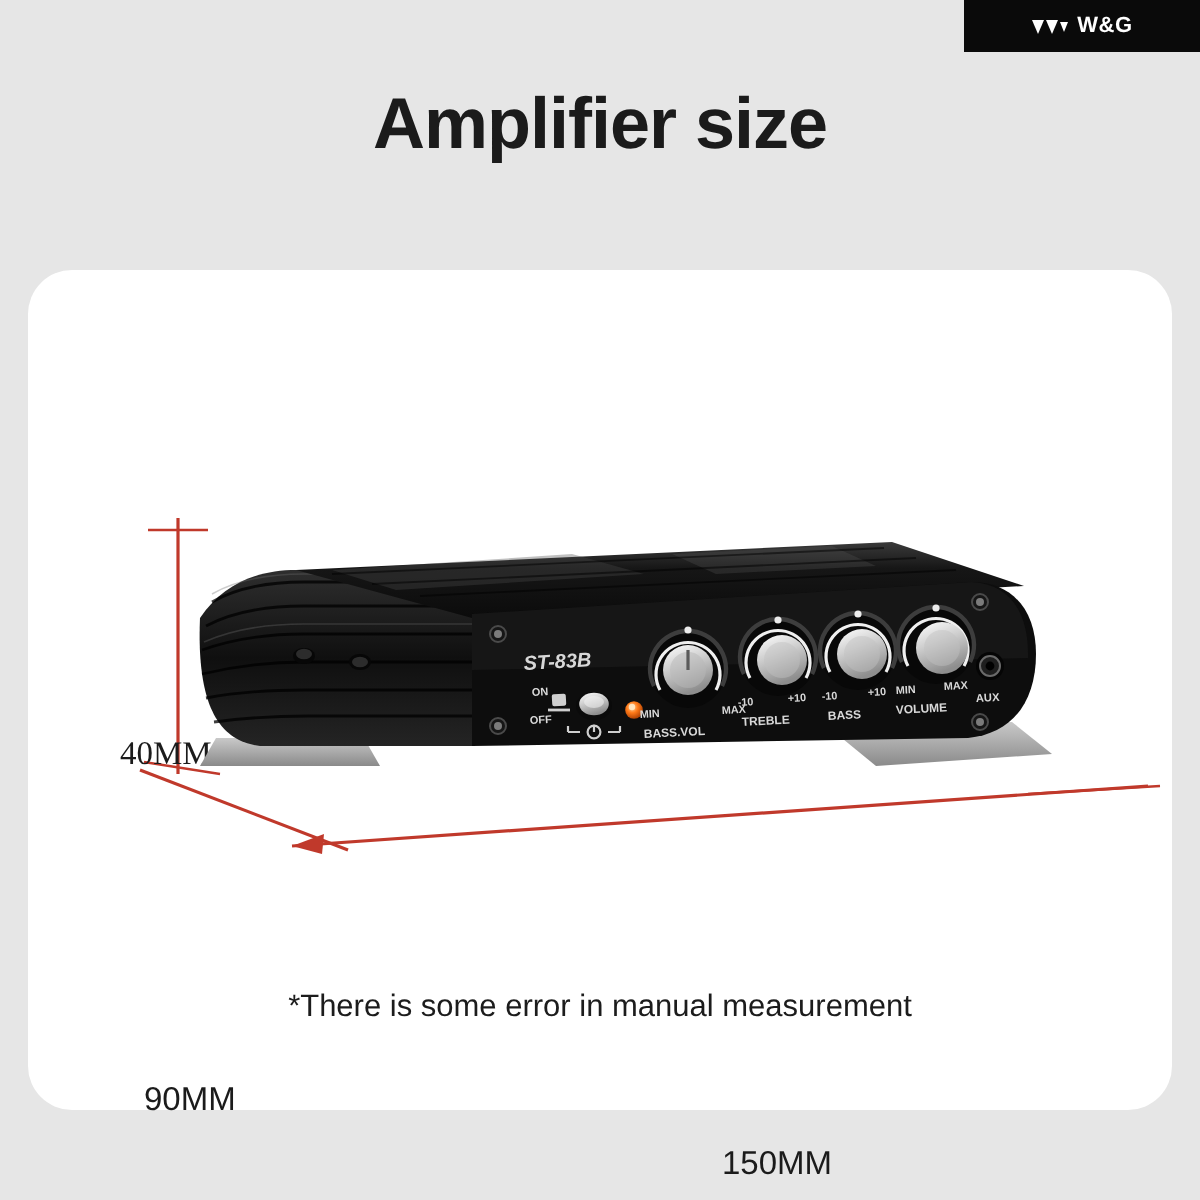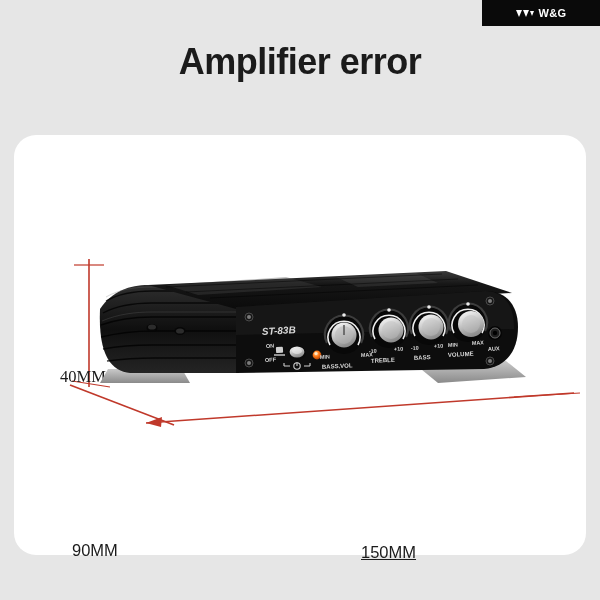--- a/index.html
+++ b/index.html
@@ -54,21 +54,21 @@
     position:absolute;left:0;top:360px;width:572px;
     text-align:center;font-size:15.5px;color:#1c1c1c;
   }
 
   
   .meas-label{
     position:absolute;font-size:16.5px;color:#1b1b1b;white-space:nowrap;
   }
   #label-height{left:46px;top:232px;font-family:Liberation Serif, serif;}
   #label-depth{left:58px;top:406px;}
-  #label-width{left:347px;top:408px;text-decoration:underline;}
+  #label-width{left:347px;top:438px;}
 
   .dim-svg{position:absolute;left:0;top:0;width:572px;height:420px;pointer-events:none;}
 
   
   #amplifier{
     position:absolute;left:72px;top:130px;
     width:440px;height:135px;
   }
   .amp-svg{position:absolute;left:0;top:0;width:440px;height:135px;}
 
@@ -82,21 +82,21 @@
 
 <div id="brand-badge">
   <span class="mark">
     <i></i>
       <i></i>
       <i class="s"></i>
   </span>
   <span class="wg">W&amp;G</span>
 </div>
 
-<div id="page-title">Amplifier error</div>
+<div id="page-title">Amplifier size</div>
 
 <div id="content-card">
 
   <svg class="dim-svg" viewBox="0 0 572 420">
     <g stroke="#c0392b" stroke-width="1.6" fill="none">
 
       <line x1="75" y1="124" x2="75" y2="252"></line>
       <line x1="60" y1="130" x2="90" y2="130" stroke-width="1.2"></line>
       <line x1="58" y1="246" x2="96" y2="252" stroke-width="1.2"></line>
 
@@ -271,13 +271,14 @@
 
       <g>
         <circle cx="409" cy="68" r="7" fill="#050505"></circle>
         <circle cx="409" cy="68" r="5" fill="#1e1e1e" stroke="#6a6a6a" stroke-width="1"></circle>
         <circle cx="409" cy="68" r="2.2" fill="#000"></circle>
         <text class="panel-text" x="402" y="86" font-size="5.6" font-weight="bold" transform="rotate(-3 402 86)">AUX</text>
       </g>
     </svg>
   </div>
 
+  <div id="disclaimer">*There is some error in manual measurement</div>
 </div>
 
 </body></html>

